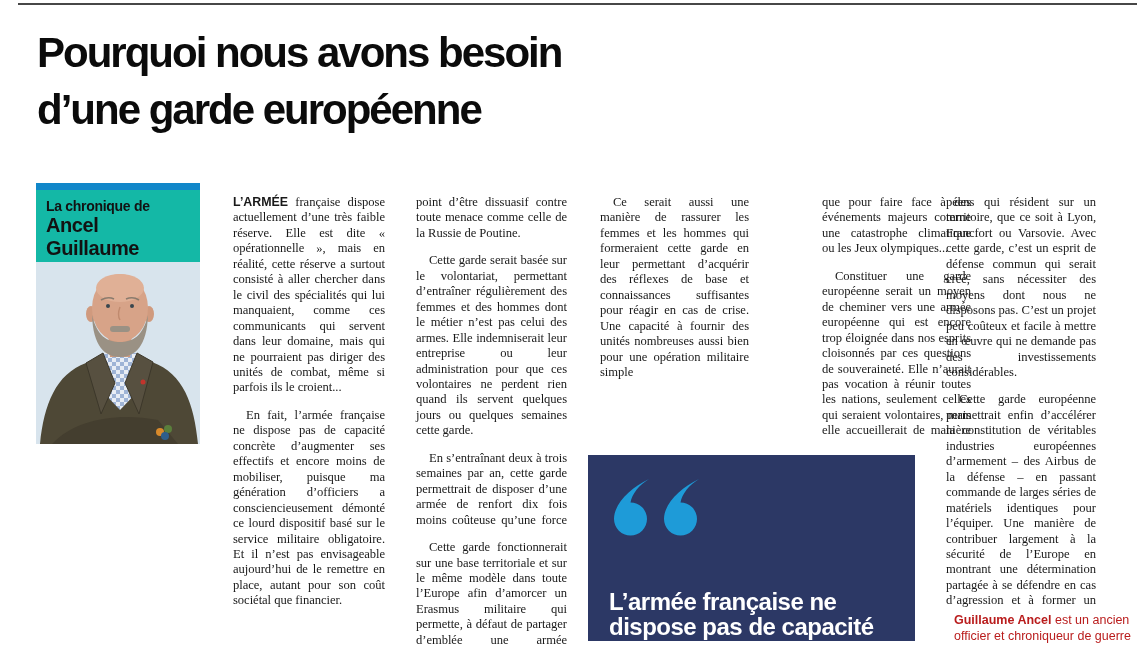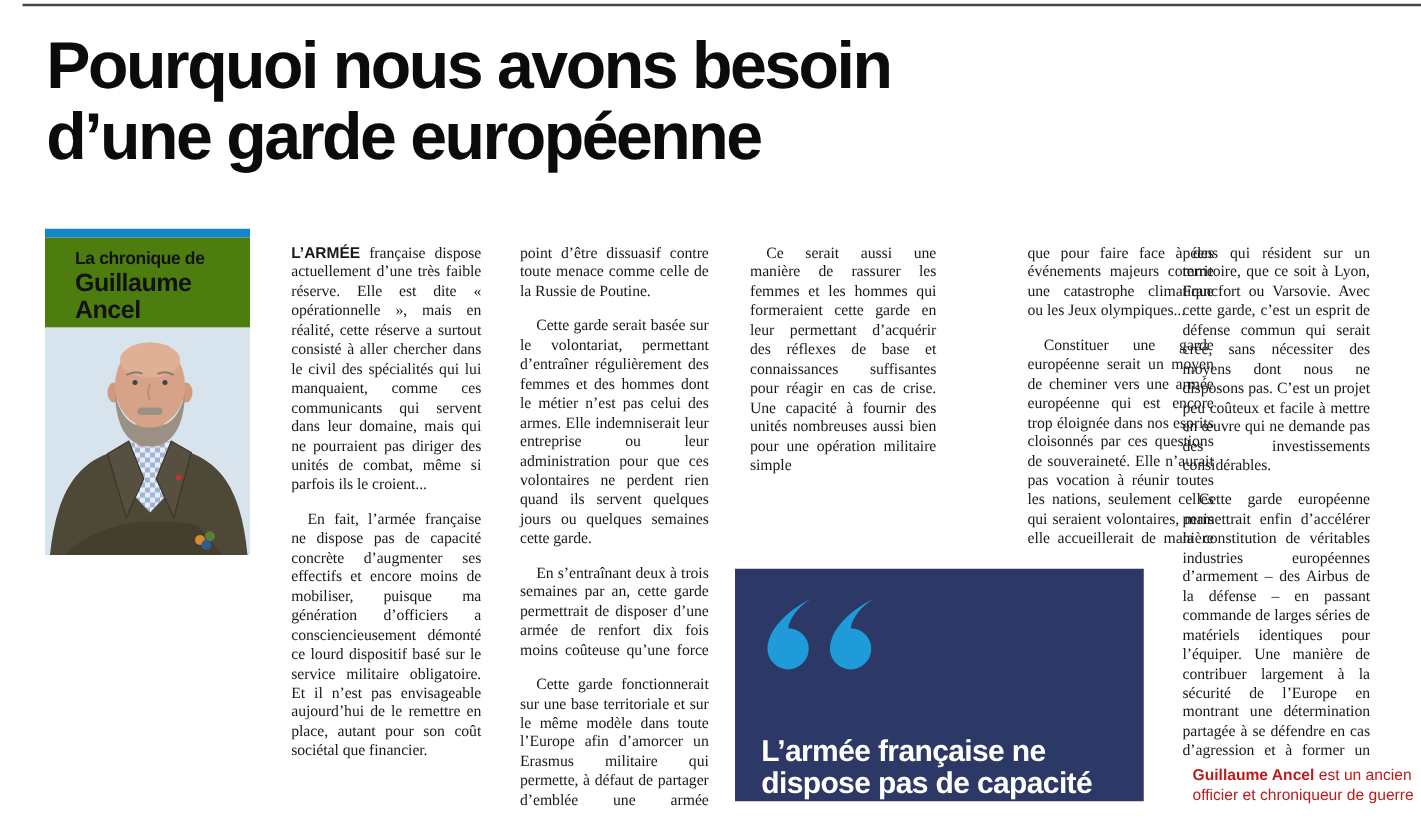--- a/index.html
+++ b/index.html
@@ -4,27 +4,27 @@
 <style>
   html,body{margin:0;padding:0;}
   body{
     width:1137px;height:662px;position:relative;overflow:hidden;
     background:#ffffff;font-family:"Liberation Sans",sans-serif;
   }
   .top-rule{position:absolute;left:18px;top:3px;width:1119px;height:2px;background:#474747;}
   .headline{
     position:absolute;left:37px;top:24px;margin:0;
     font-family:"Liberation Sans",sans-serif;font-weight:bold;
-    font-size:53px;line-height:57px;letter-spacing:-2px;color:#0b0b0b;
+    font-size:42px;line-height:57px;letter-spacing:-2px;color:#0b0b0b;
   }
   .hl-line{display:block;}
   
   .sidebar{position:absolute;left:36px;top:183px;width:164px;}
   .sidebar-bar{height:7px;background:#1187c9;}
-  .sidebar-body{background:#4d7c0f;padding:8px 10px 3px 24px;}
+  .sidebar-body{background:#14b8a6;padding:8px 10px 3px 10px;}
   .kicker{font-size:14px;font-weight:bold;letter-spacing:-0.3px;color:#121212;line-height:17px;}
   .author-name{font-size:20px;font-weight:bold;line-height:21px;letter-spacing:-0.4px;color:#121212;margin-top:2px;}
   .photo{display:block;}
   
   .col{
     position:absolute;top:183px;
     font-family:"Liberation Serif",serif;font-size:12.6px;line-height:15.45px;
     color:#191919;text-align:justify;letter-spacing:-0.05px;
     hyphens:auto;-webkit-hyphens:auto;overflow:hidden;
   }
@@ -55,22 +55,22 @@
 
 <h1 class="headline">
   <span class="hl-line">Pourquoi nous avons besoin</span>
   <span class="hl-line">d’une garde européenne</span>
 </h1>
 
 <aside class="sidebar">
   <div class="sidebar-bar"></div>
   <div class="sidebar-body">
     <div class="kicker">La chronique de</div>
+    <div class="author-name" style="margin-top:0;">Ancel</div>
     <div class="author-name">Guillaume</div>
-    <div class="author-name" style="margin-top:0;">Ancel</div>
   </div>
   <svg class="photo" width="164" height="182" viewBox="0 0 164 182" xmlns="http://www.w3.org/2000/svg">
     <defs>
       <pattern id="chk" width="8" height="8" patternUnits="userSpaceOnUse">
         <rect width="8" height="8" fill="#e8edf5"></rect>
         <rect width="4" height="4" fill="#9fb4d6"></rect>
         <rect x="4" y="4" width="4" height="4" fill="#9fb4d6"></rect>
       </pattern>
     </defs>
     <rect width="164" height="182" fill="#d8e4ed"></rect>

